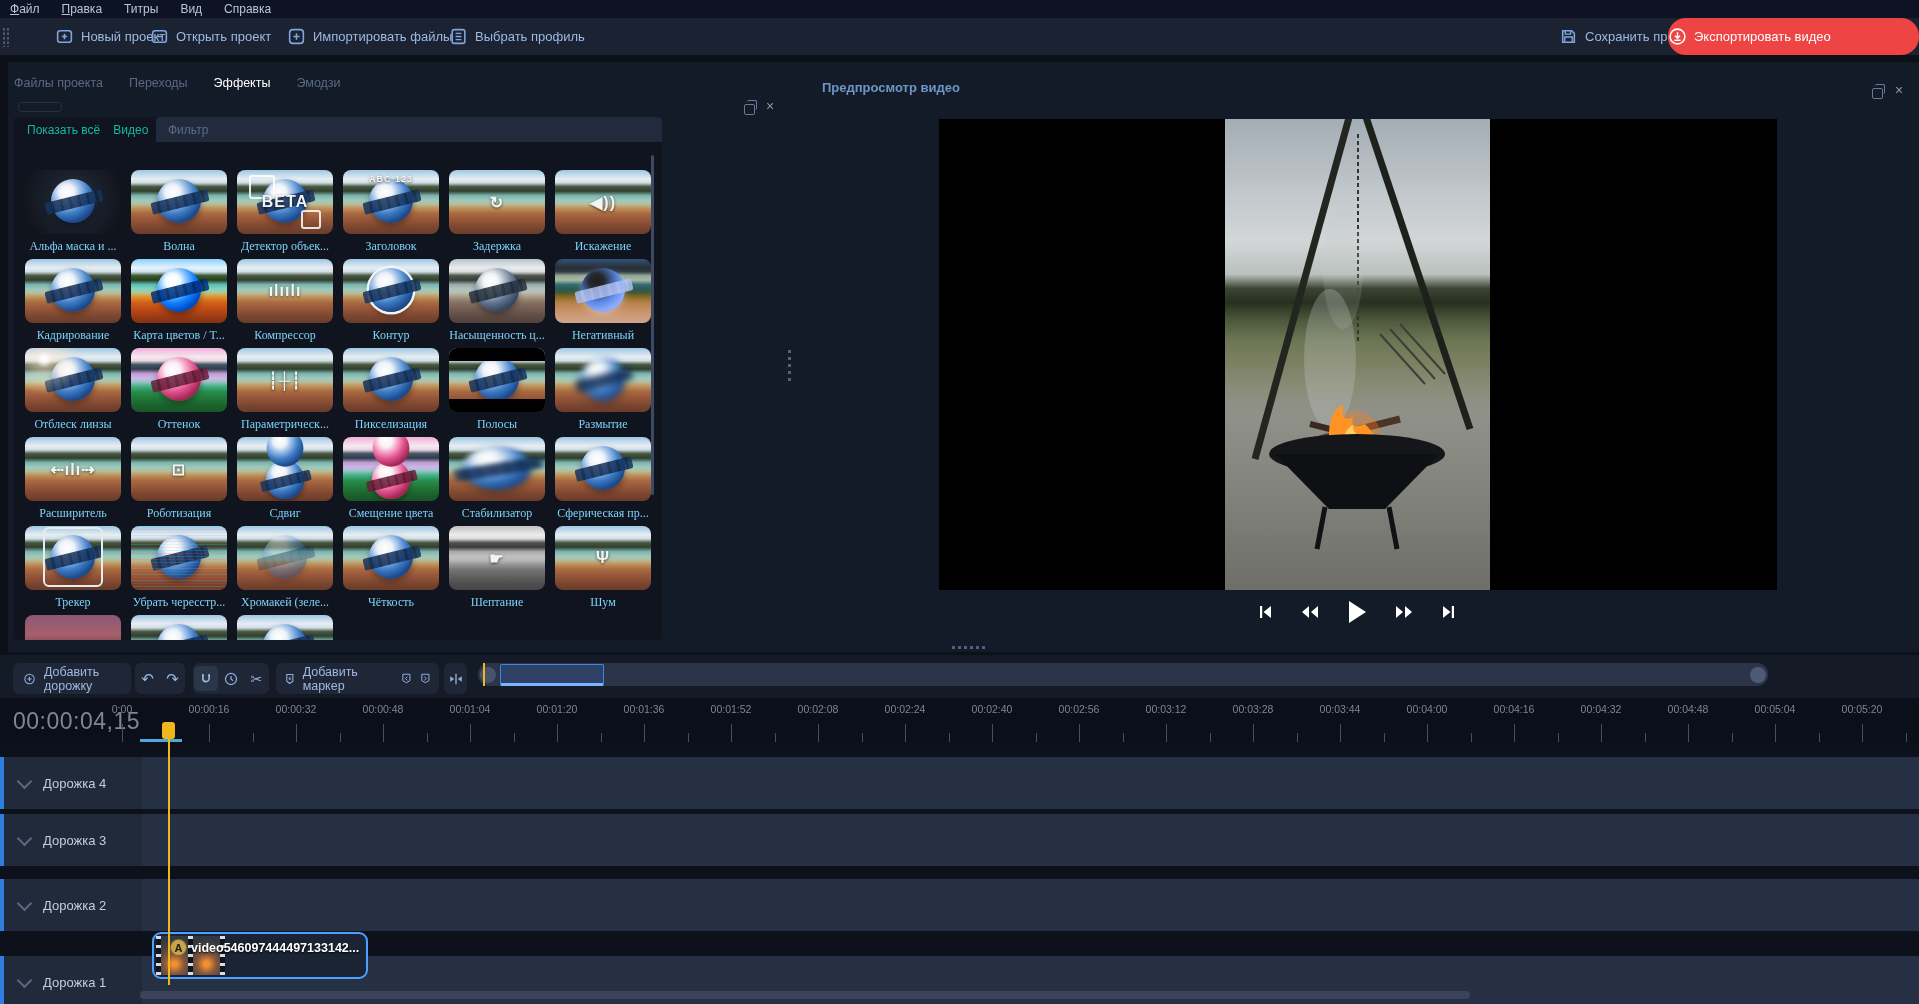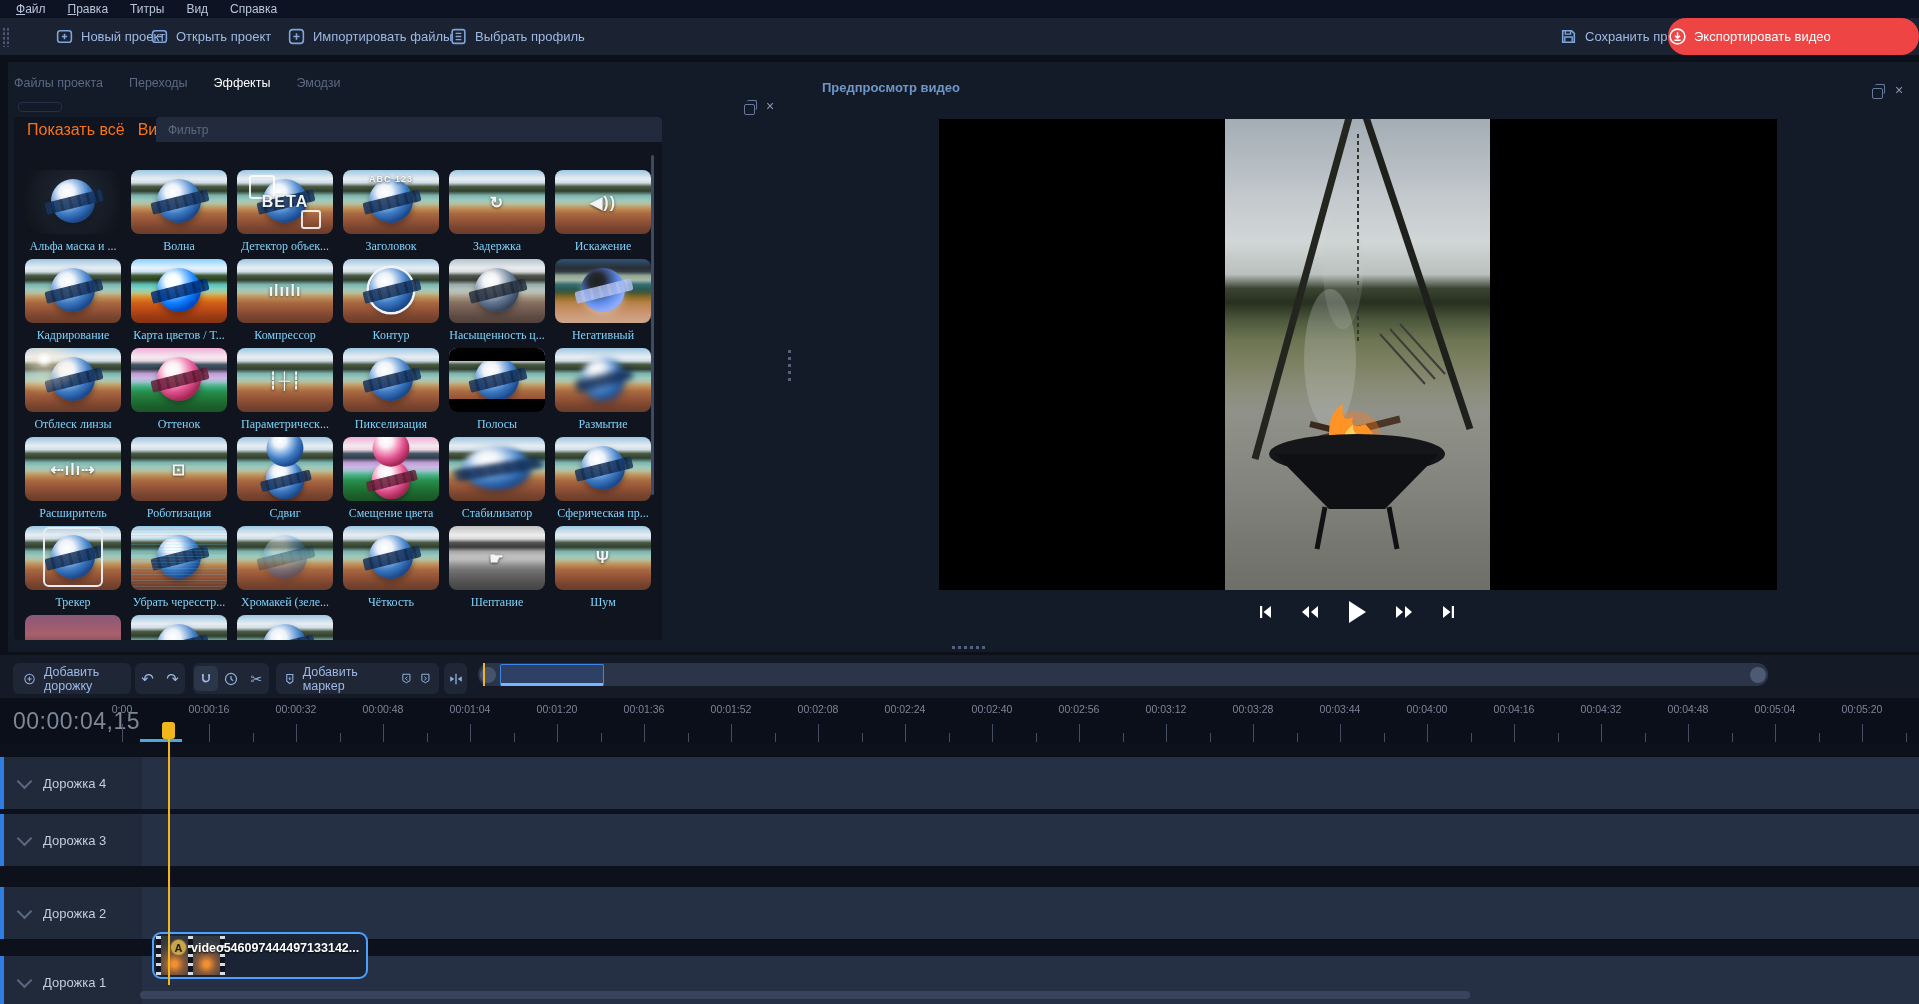--- a/index.html
+++ b/index.html
@@ -1,20 +1,20 @@
 <!DOCTYPE html>
 <html><head>
 <meta charset="utf-8">
 <style>
   html,body{margin:0;padding:0;background:#05070b;}
   #app{position:relative;width:1919px;height:1004px;overflow:hidden;background:#0c1019;
        font-family:"Liberation Sans",sans-serif;color:#c6cfdd;}
   
   #menubar{position:absolute;left:0;top:0;width:1919px;height:18px;background:#0d1322;
-           display:flex;align-items:center;gap:22px;padding-left:16px;box-sizing:border-box;
+           display:flex;align-items:center;gap:22px;padding-left:10px;box-sizing:border-box;
            font-size:12px;color:#b9c5da;}
   .menu-item{cursor:default;white-space:nowrap;}
   .menu-item u{text-decoration:underline;}
   
   #toolbar{position:absolute;left:0;top:18px;width:1919px;height:37px;background:#1b2231;}
   .grip{position:absolute;left:2px;top:9px;width:8px;height:20px;
         background-image:radial-gradient(#4a5876 1px,rgba(0,0,0,0) 1.4px);background-size:4px 4.5px;}
   .tb-btn{position:absolute;top:0;height:37px;display:flex;align-items:center;gap:7px;
           font-size:13px;color:#9db9e4;cursor:default;white-space:nowrap;}
   .tb-btn svg{display:block;}
@@ -29,21 +29,21 @@
   #panel-pill{position:absolute;left:10px;top:40px;width:42px;height:8px;border:1px solid #243048;border-radius:4px;}
   .icon-detach{position:absolute;width:9px;height:9px;border:1.3px solid #69799a;border-radius:2px;}
   .icon-detach::after{content:"";position:absolute;left:2px;top:-5px;width:9px;height:9px;
         border:1.3px solid #69799a;border-left:none;border-bottom:none;border-radius:2px;}
   .icon-close{position:absolute;color:#8a98b4;font-size:14px;line-height:12px;}
   #panel-detach{left:736px;top:42px;} #panel-close{left:758px;top:38px;}
   #fx-box{position:absolute;left:6px;top:55px;width:648px;height:523px;background:#0f141e;
           border-radius:4px;overflow:hidden;}
   #fx-subtabs{position:absolute;left:0;top:0;width:100%;height:25px;display:flex;}
   #subtab-left{width:142px;display:flex;align-items:center;gap:13px;padding-left:13px;
-               box-sizing:border-box;font-size:16px;color: #f97316;}
+               box-sizing:border-box;font-size:12px;color: #14b8a6;}
   .subtab{white-space:nowrap;cursor:default;}
   #subtab-right{flex:1;background:#212b3d;border-radius:4px 4px 0 0;display:flex;align-items:center;
                padding-left:12px;font-size:12px;color:#5c6a80;}
   #fx-grid{position:absolute;left:0;top:0;width:100%;height:100%;}
   .fx-cell{position:absolute;width:106px;cursor:default;}
   .fx-thumb{width:96px;height:64px;border-radius:8px;overflow:hidden;position:relative;
     background:linear-gradient(180deg,#9ec7e2 0%,#e8eef2 14%,#cfdde6 20%,#49583f 26%,#31402f 33%,
       #7cb4ae 40%,#9ccabe 47%,#b7bf9d 53%,#c09058 60%,#a86a40 68%,#975639 78%,#7a452f 90%,#6a3c2a 100%);}
   .ball{position:absolute;left:26px;top:9px;width:44px;height:44px;border-radius:50%;
     background:radial-gradient(circle at 36% 30%,#ffffff 0%,#eef3f8 18%,#9fc0e8 32%,#3e7cc4 52%,#1d4b8f 72%,#143a6e 100%);
@@ -622,21 +622,21 @@
           <div class="track-lane"></div>
         </div>
         <div class="track-row" style="top: 159px;">
           <div class="track-stripe"></div>
           <div class="track-header">
             <span class="chev"></span>
             <span class="track-label">Дорожка 3</span>
           </div>
           <div class="track-lane"></div>
         </div>
-        <div class="track-row" style="top: 232px;">
+        <div class="track-row" style="top: 224px;">
           <div class="track-stripe"></div>
           <div class="track-header">
             <span class="chev"></span>
             <span class="track-label">Дорожка 2</span>
           </div>
           <div class="track-lane"></div>
         </div>
         <div class="track-row" style="top: 273px; margin-top: 28px;">
           <div class="track-stripe"></div>
           <div class="track-header">

